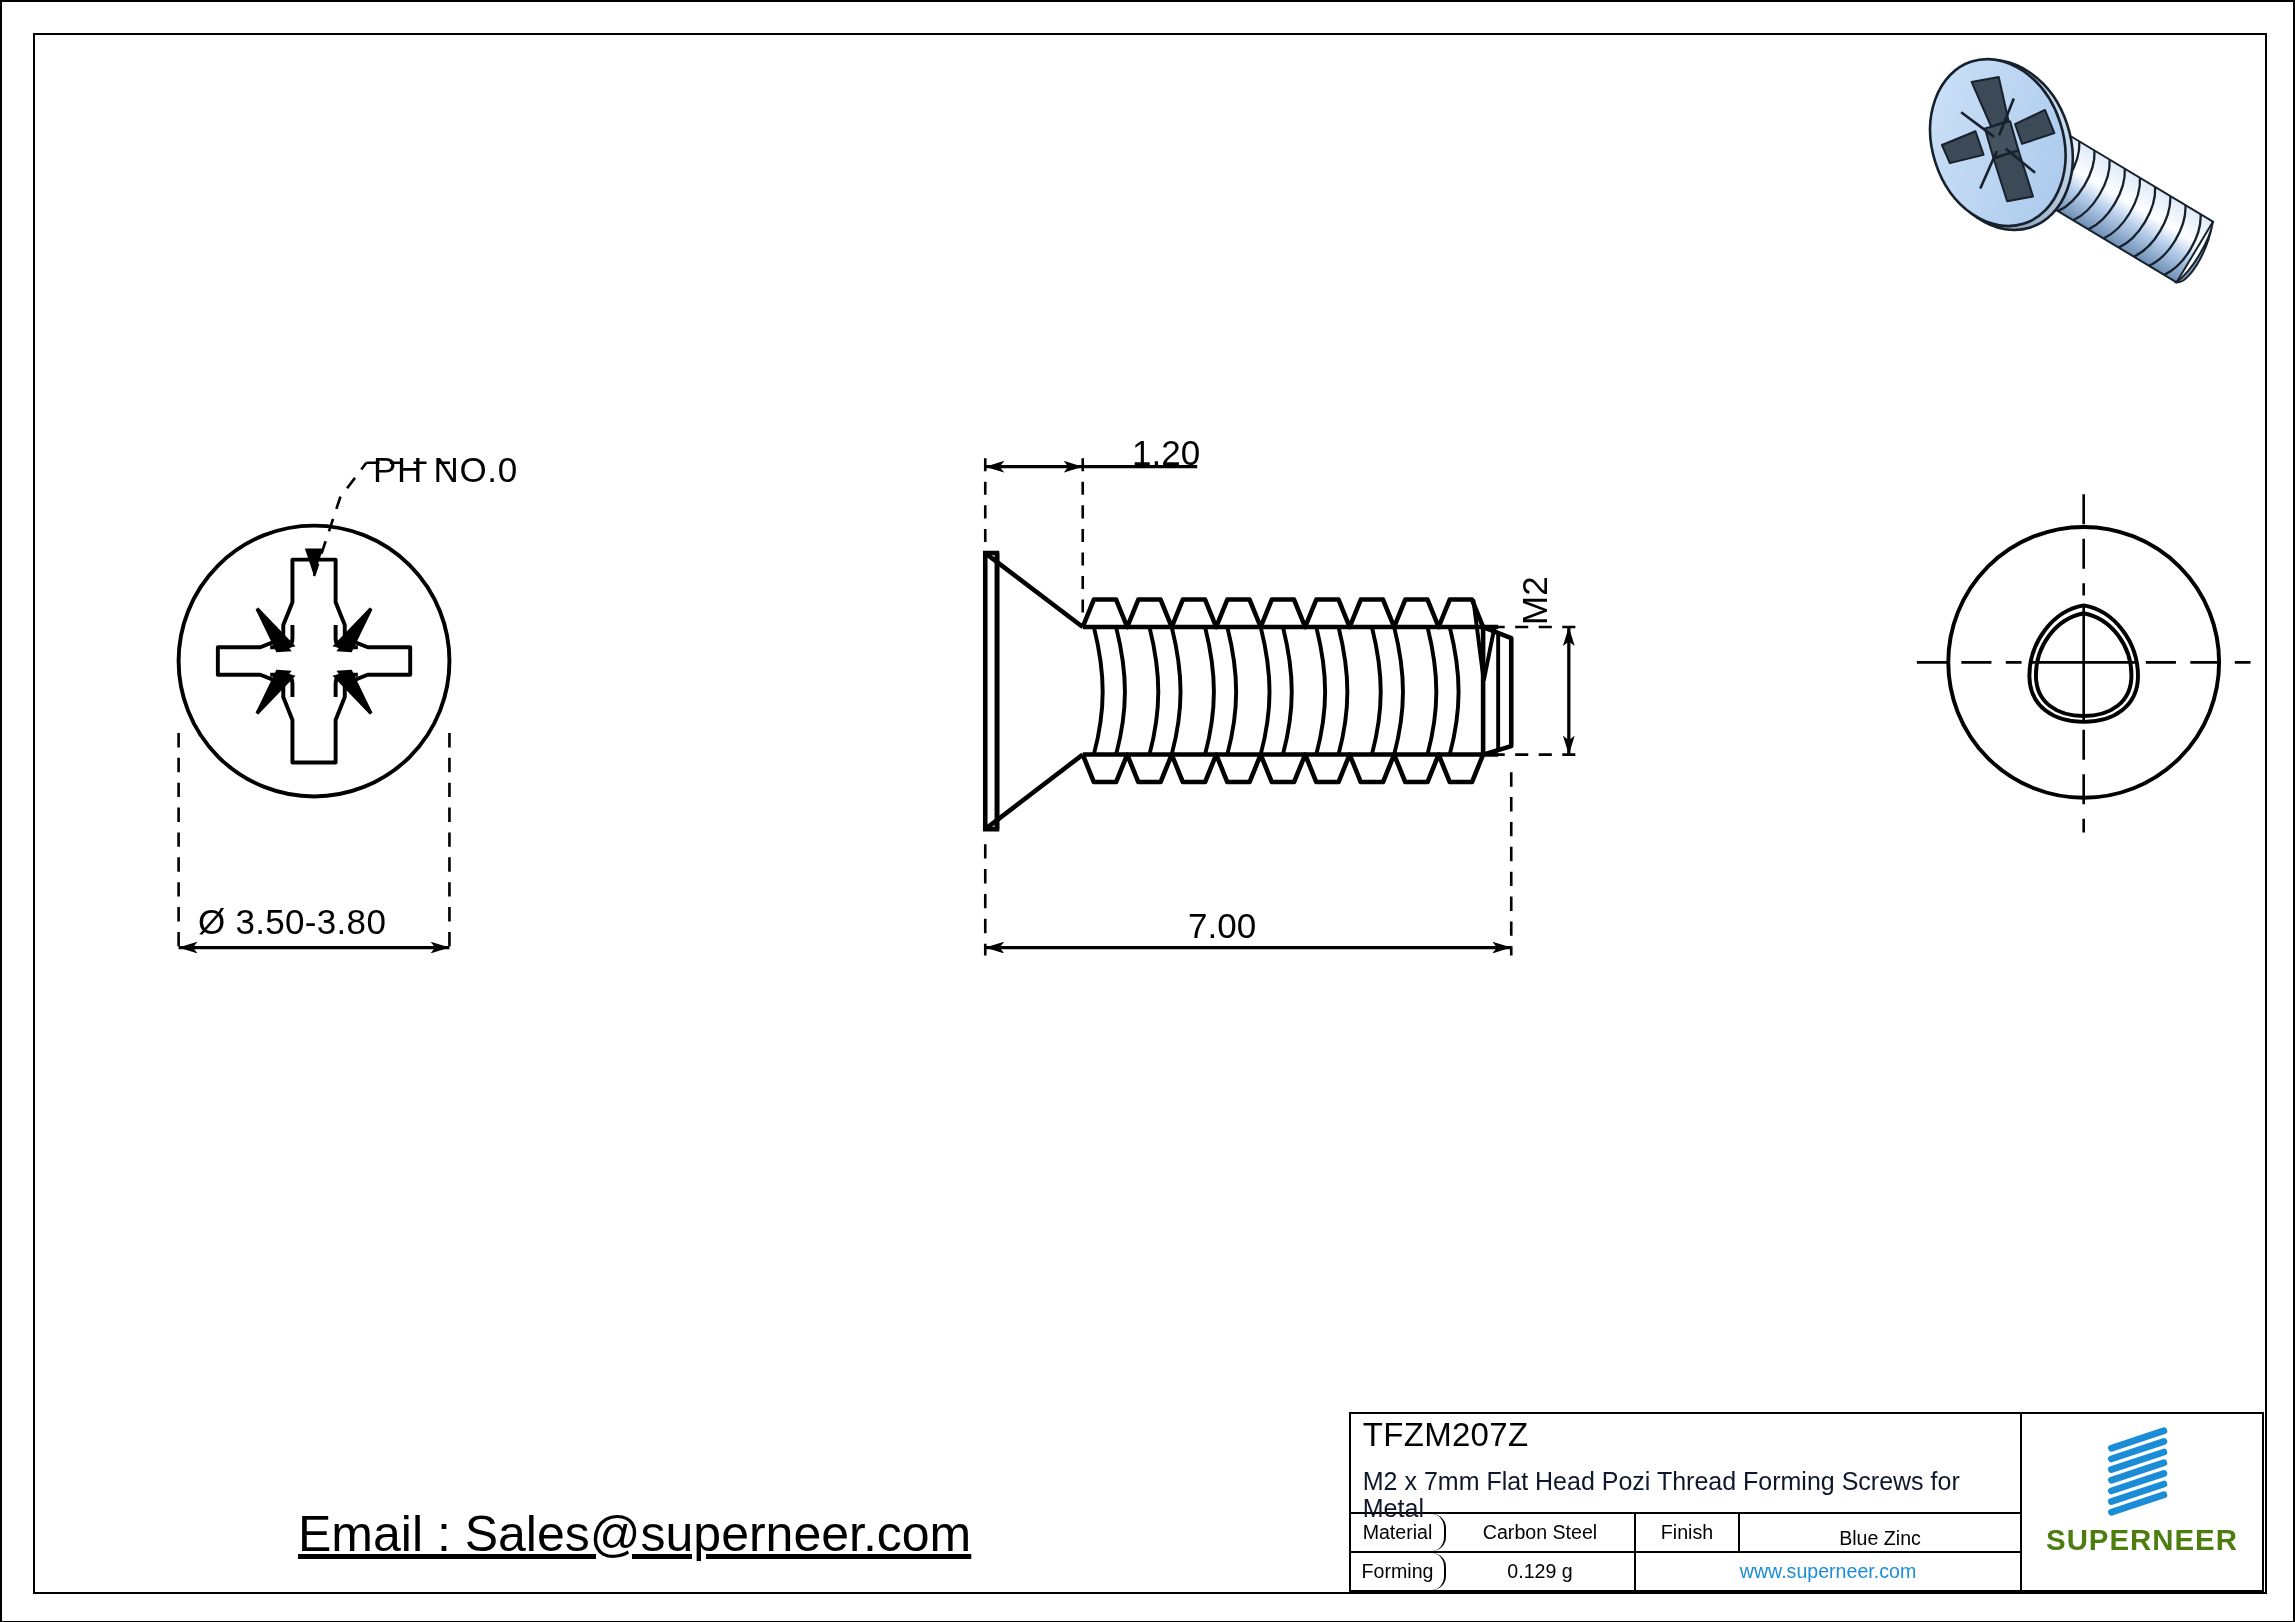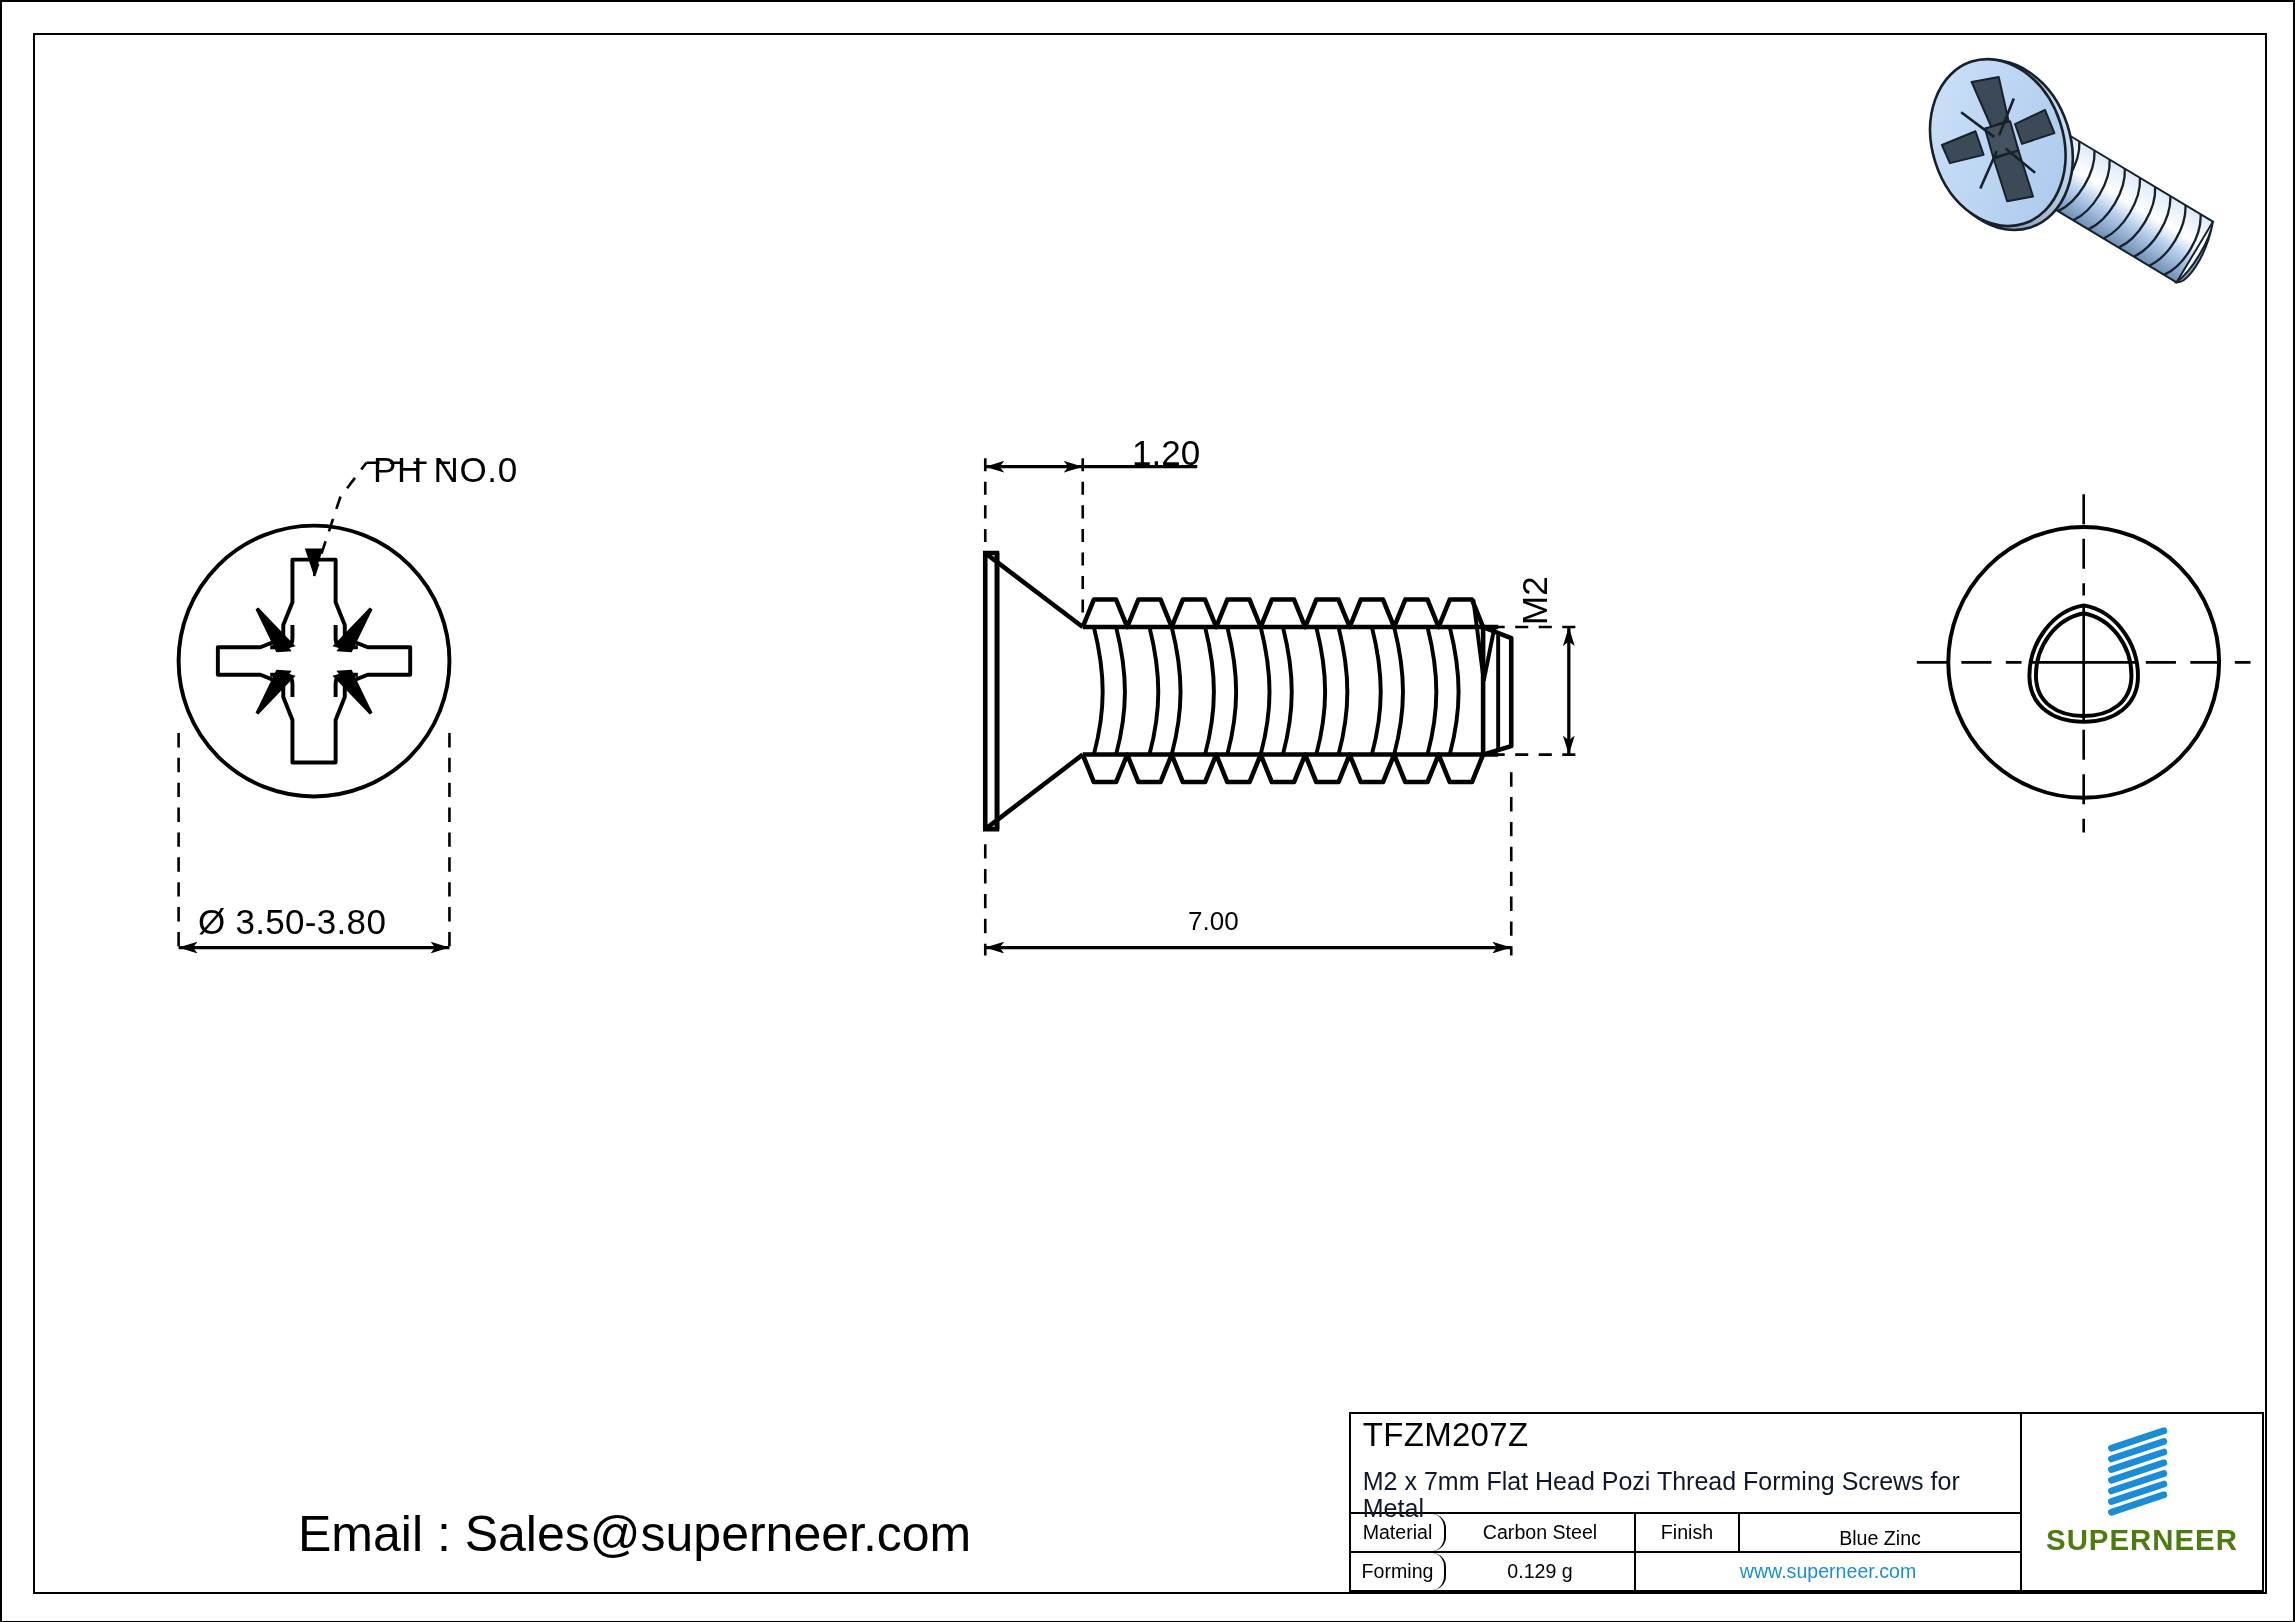--- a/index.html
+++ b/index.html
@@ -55,36 +55,37 @@
     left: 198px; top: 902px;
     font-size: 35px;
     letter-spacing: 0.3px;
   }
   #len-1 {
     left: 1132px; top: 433px;
     font-size: 35px;
   }
   #len-2 {
     left: 1188px; top: 906px;
-    font-size: 26px;
+    font-size: 35px;
   }
   #thread-label {
     left: 1515px; top: 625px;
     font-size: 35px;
     transform: rotate(-90deg);
     transform-origin: left top;
   }
   #email {
     position: absolute;
     left: 298px;
     top: 1505px;
     font-size: 50px;
     font-family: "Liberation Sans", sans-serif;
     color: #000000;
     white-space: nowrap;
+    text-decoration: underline;
   }
   
   .titleblock {
     position: absolute;
     left: 1349px;
     top: 1412px;
     width: 915px;
     height: 180px;
     box-sizing: border-box;
     border: 2px solid #000000;

